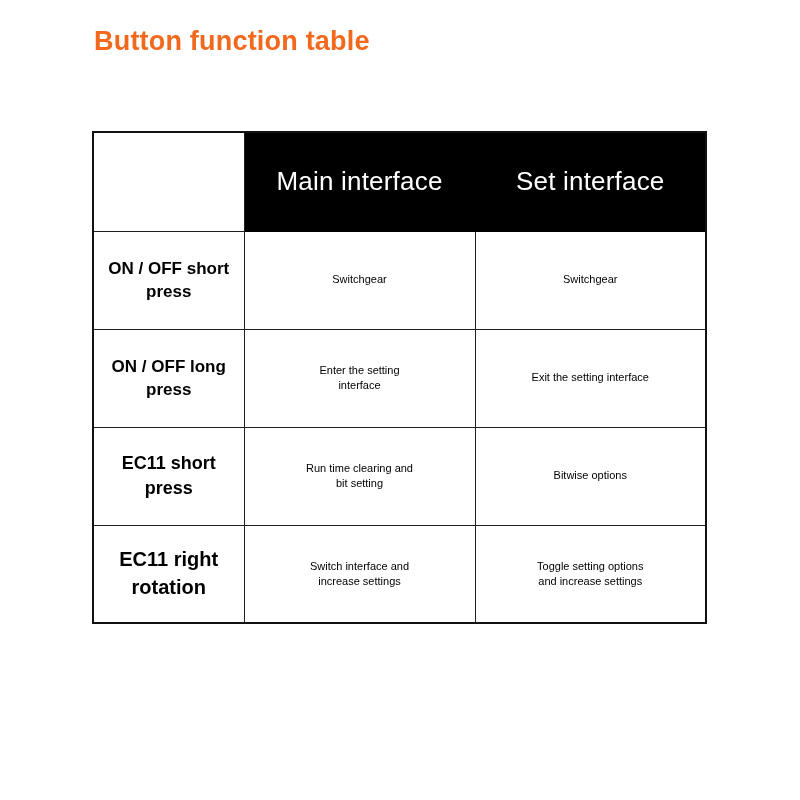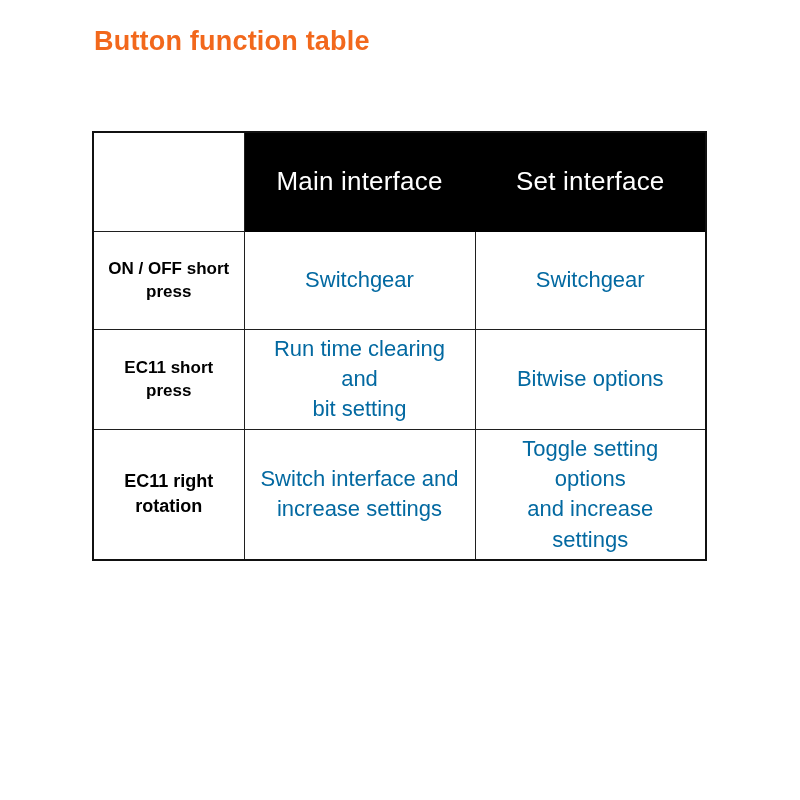--- a/index.html
+++ b/index.html
@@ -54,22 +54,22 @@
   }
   th.dark {
     background: #000000;
     color: #ffffff;
     font-weight: 400;
     font-size: 26px;
     letter-spacing: 0.2px;
     border-color: #000000;
   }
   td.body-cell {
-    color: #0369a1;
-    font-size: 22px;
+    color: #000000;
+    font-size: 11px;
     font-weight: 400;
   }
   td.label-cell {
     color: #000000;
     font-weight: 700;
     padding-left: 6px;
     padding-right: 6px;
   }
   tbody tr:nth-child(1) td.label-cell,
   tbody tr:nth-child(2) td.label-cell { font-size: 17px; }
@@ -98,20 +98,27 @@
       </tr>
     </thead>
     <tbody>
       <tr>
         <td class="label-cell">ON / OFF short
 press</td>
         <td class="body-cell">Switchgear</td>
         <td class="body-cell">Switchgear</td>
       </tr>
       <tr>
+        <td class="label-cell">ON / OFF long
+press</td>
+        <td class="body-cell">Enter the setting
+interface</td>
+        <td class="body-cell">Exit the setting interface</td>
+      </tr>
+      <tr>
         <td class="label-cell">EC11 short
 press</td>
         <td class="body-cell">Run time clearing and
 bit setting</td>
         <td class="body-cell">Bitwise options</td>
       </tr>
       <tr>
         <td class="label-cell">EC11 right
 rotation</td>
         <td class="body-cell">Switch interface and

